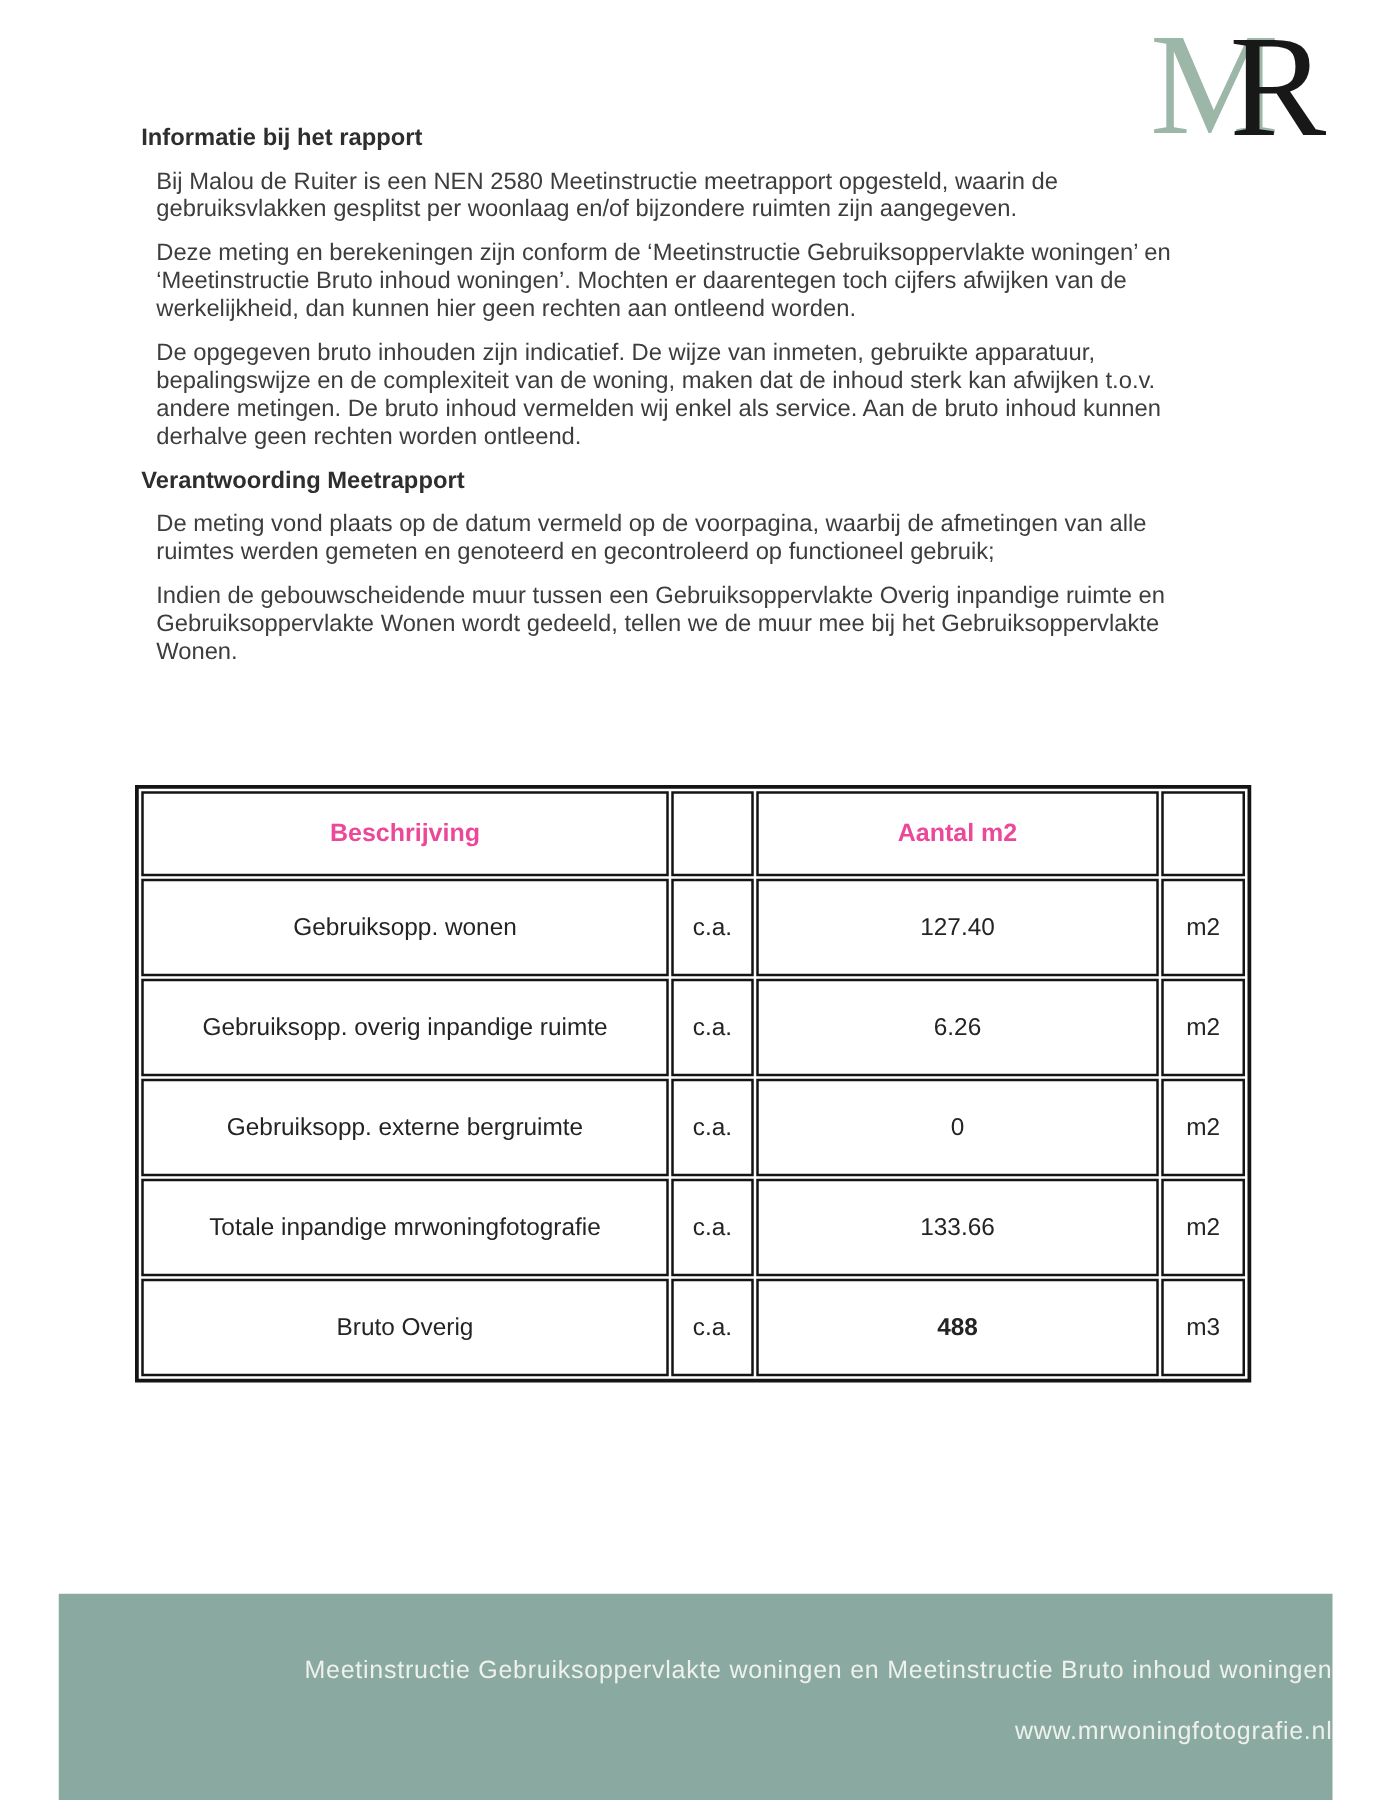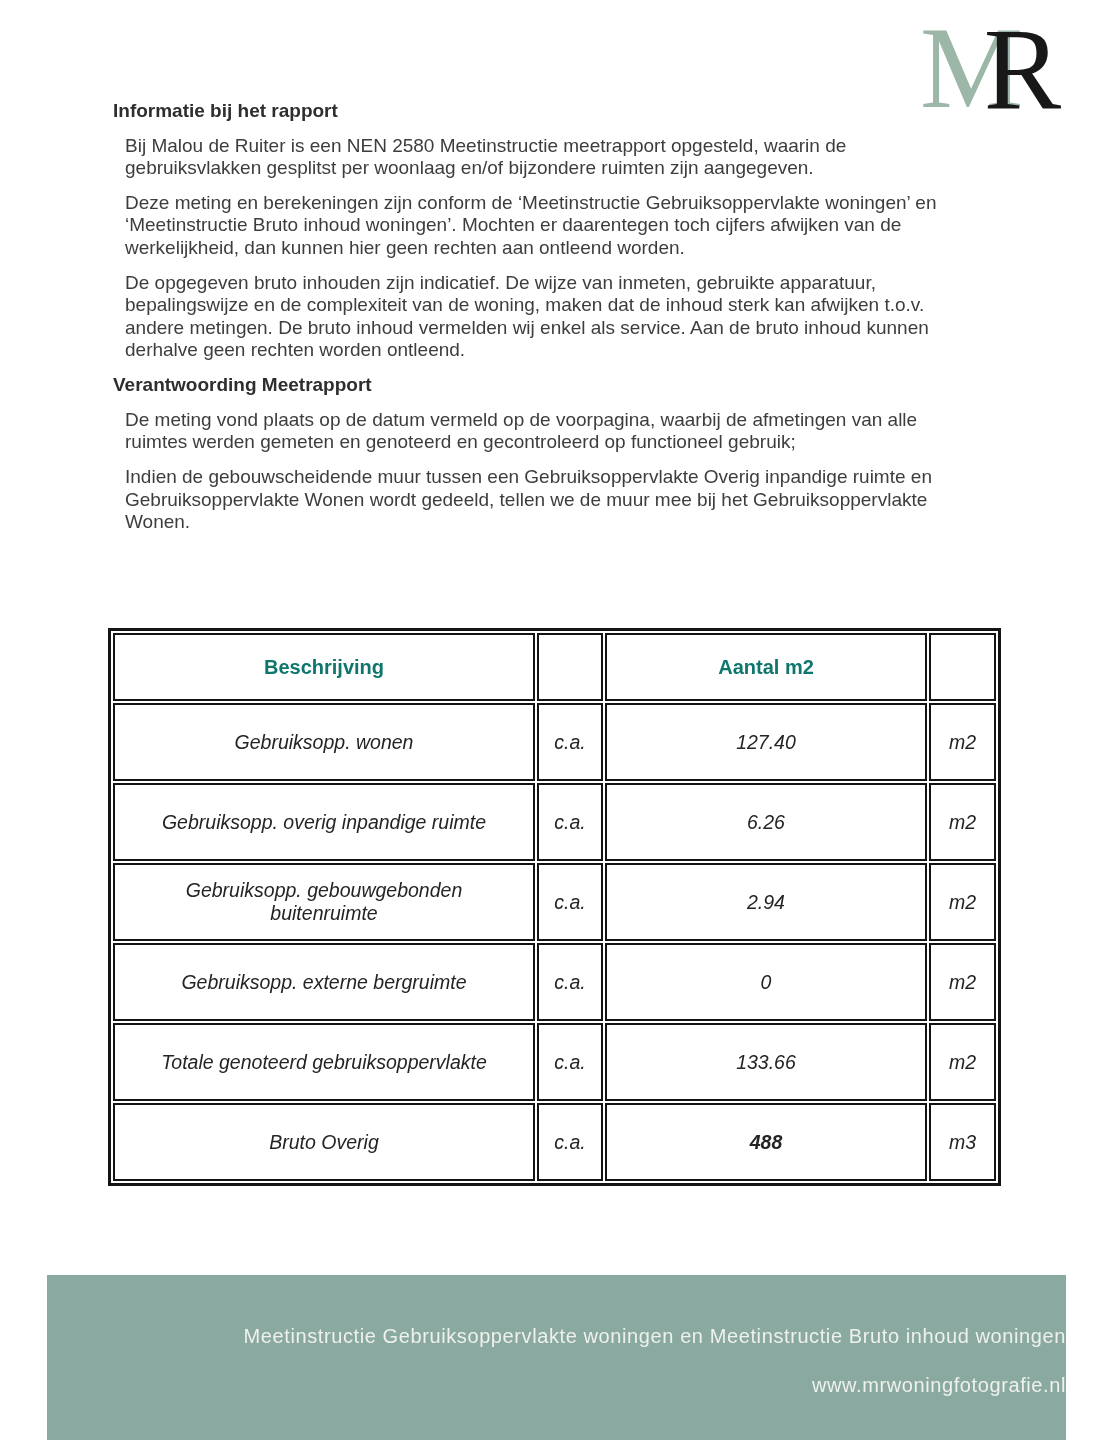--- a/index.html
+++ b/index.html
@@ -43,22 +43,22 @@
     table-layout:fixed;
     background:#ffffff;
   }
   .meas-table th, .meas-table td {
     border:2px solid #141414;
     text-align:center; vertical-align:middle;
     background:#ffffff;
     padding:0 28px;
     overflow:hidden;
   }
-  .meas-table th { font-weight:bold; font-size:20px; height:64px; color:#0f766e; }
-  .meas-table td { height:74px;font-style:italic; }
+  .meas-table th { font-weight:bold; font-size:20px; height:64px; color:#ec4899; }
+  .meas-table td { height:74px; }
   .meas-table td.ca-cell, .meas-table td.unit-cell { padding:0 4px; }
   .bold-val { font-weight:bold; }
 
   
   .footer {
     position:absolute; left:47px; top:1275px;
     width:1019px; height:165px;
     background:#8aa9a0;
     display:flex; flex-direction:column; align-items:flex-end;
     padding-top:50px; box-sizing:border-box;
@@ -106,33 +106,27 @@
       <td>127.40</td>
       <td class="unit-cell">m2</td>
     </tr>
     <tr>
       <td>Gebruiksopp. overig inpandige ruimte</td>
       <td class="ca-cell">c.a.</td>
       <td>6.26</td>
       <td class="unit-cell">m2</td>
     </tr>
     <tr>
-      <td>Gebruiksopp. gebouwgebonden buitenruimte</td>
-      <td class="ca-cell">c.a.</td>
-      <td>2.94</td>
-      <td class="unit-cell">m2</td>
-    </tr>
-    <tr>
       <td>Gebruiksopp. externe bergruimte</td>
       <td class="ca-cell">c.a.</td>
       <td>0</td>
       <td class="unit-cell">m2</td>
     </tr>
     <tr>
-      <td>Totale genoteerd gebruiksoppervlakte</td>
+      <td>Totale inpandige mrwoningfotografie</td>
       <td class="ca-cell">c.a.</td>
       <td>133.66</td>
       <td class="unit-cell">m2</td>
     </tr>
     <tr>
       <td>Bruto Overig</td>
       <td class="ca-cell">c.a.</td>
       <td class="bold-val">488</td>
       <td class="unit-cell">m3</td>
     </tr>

